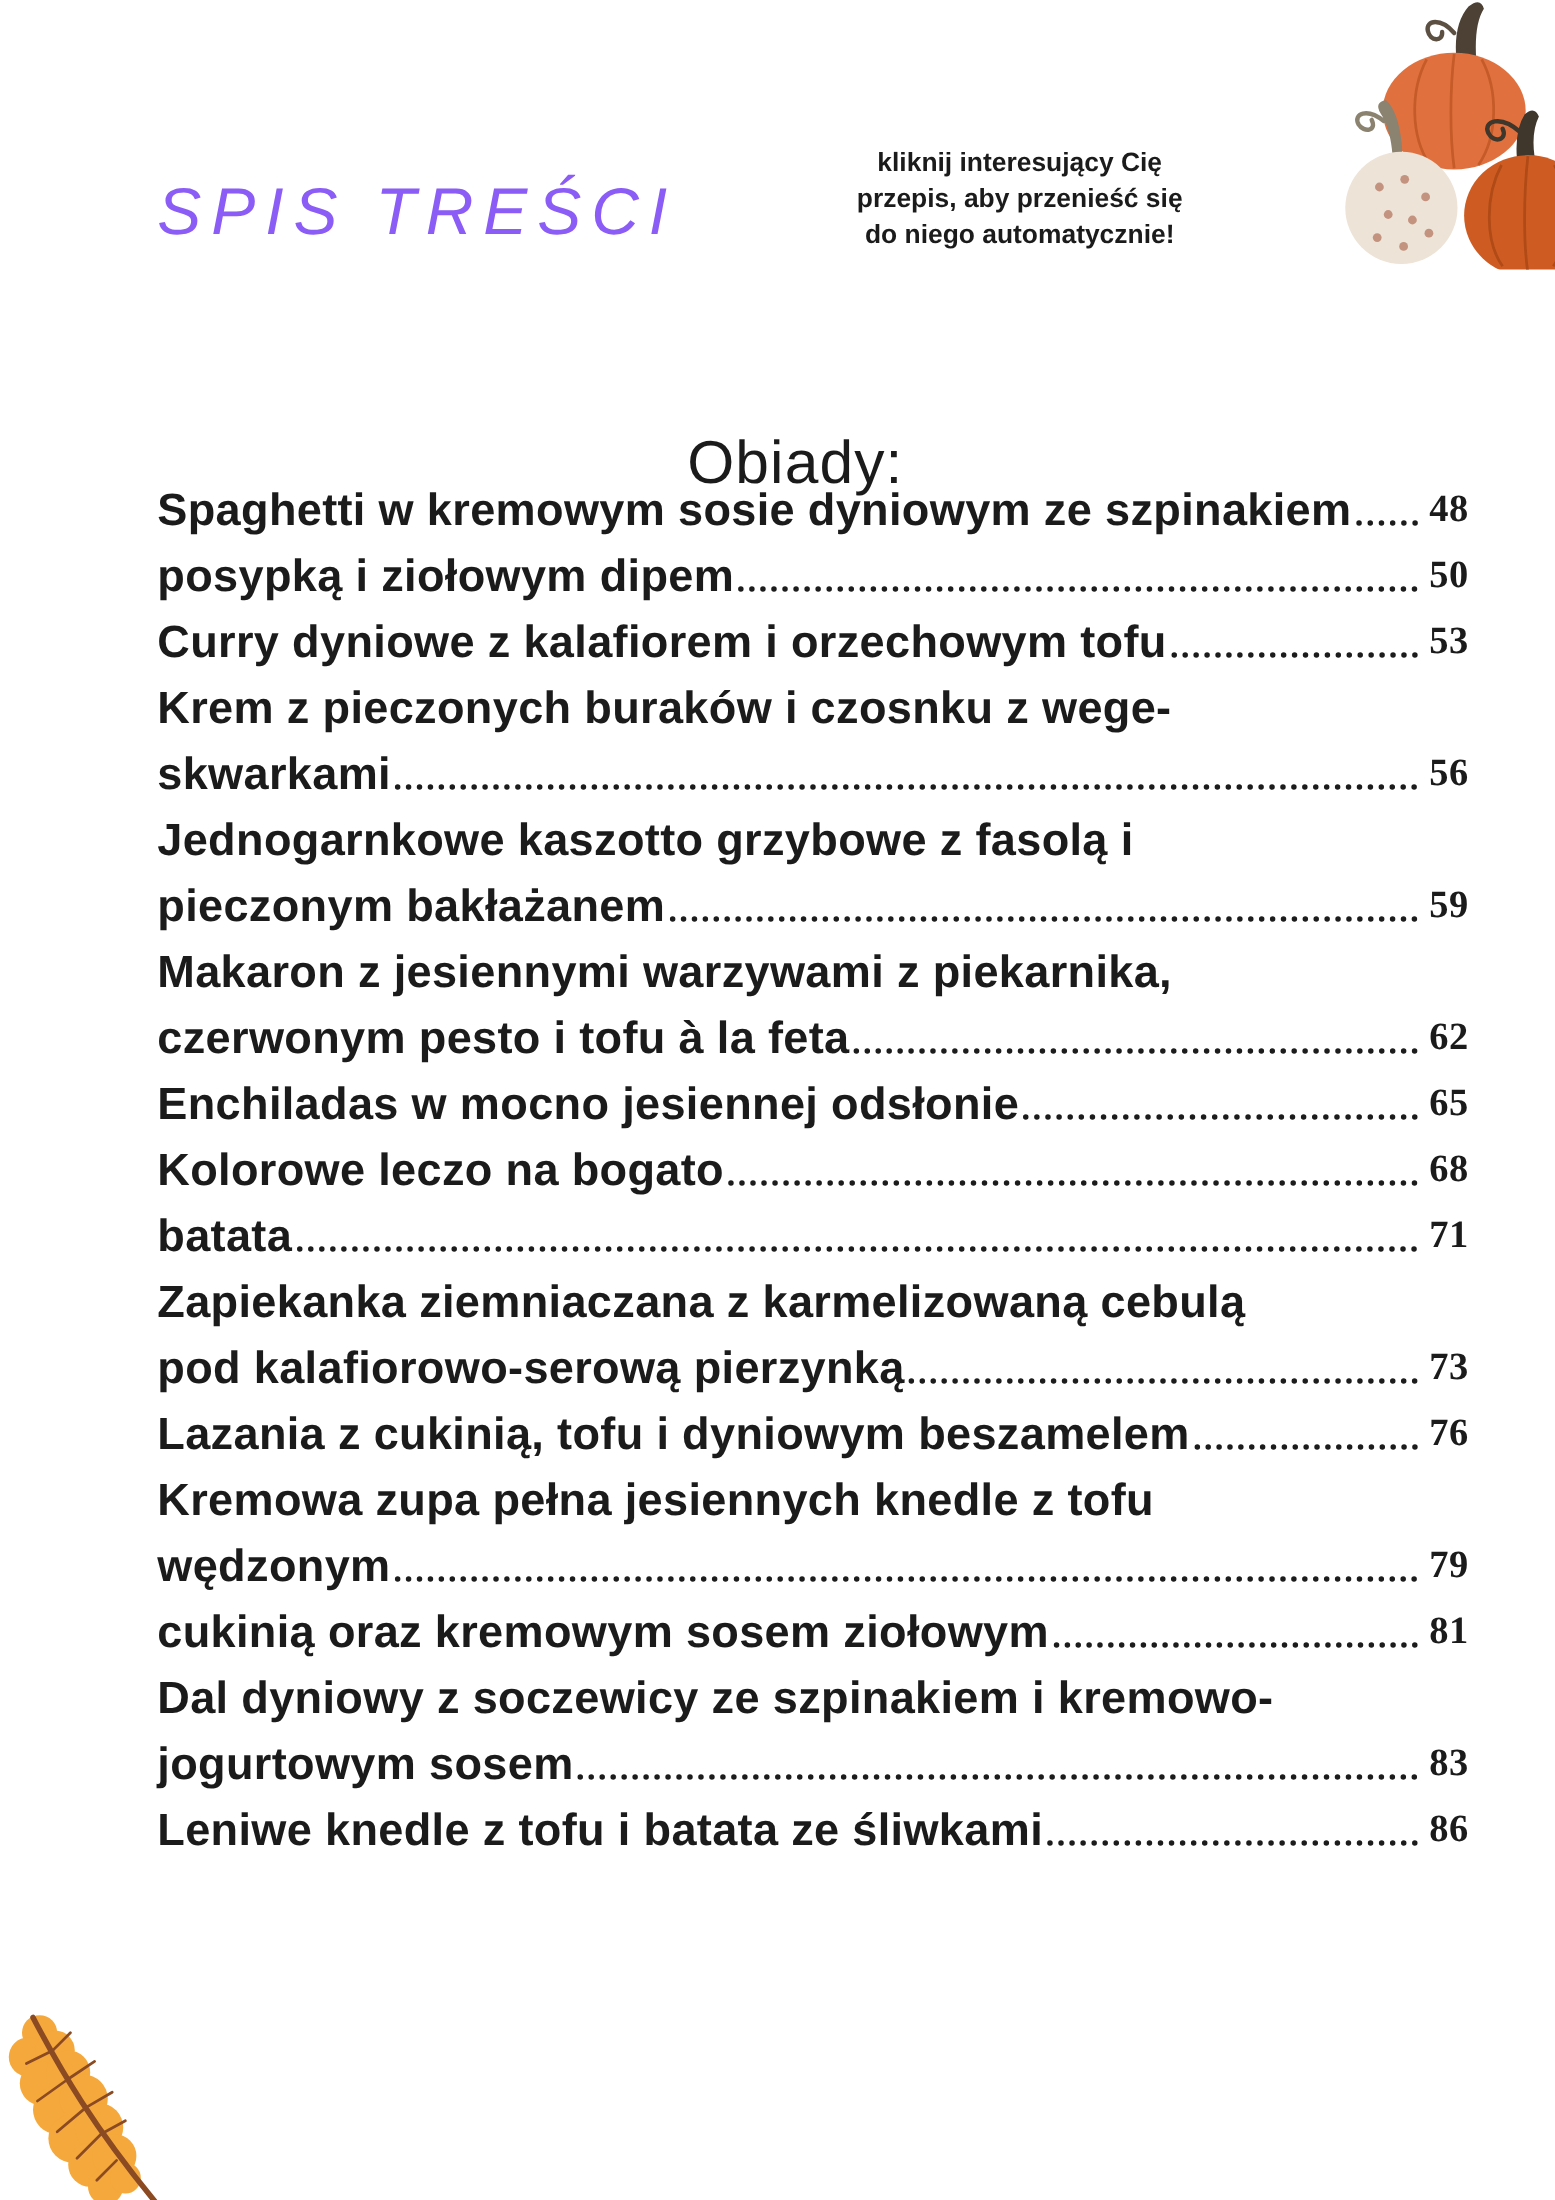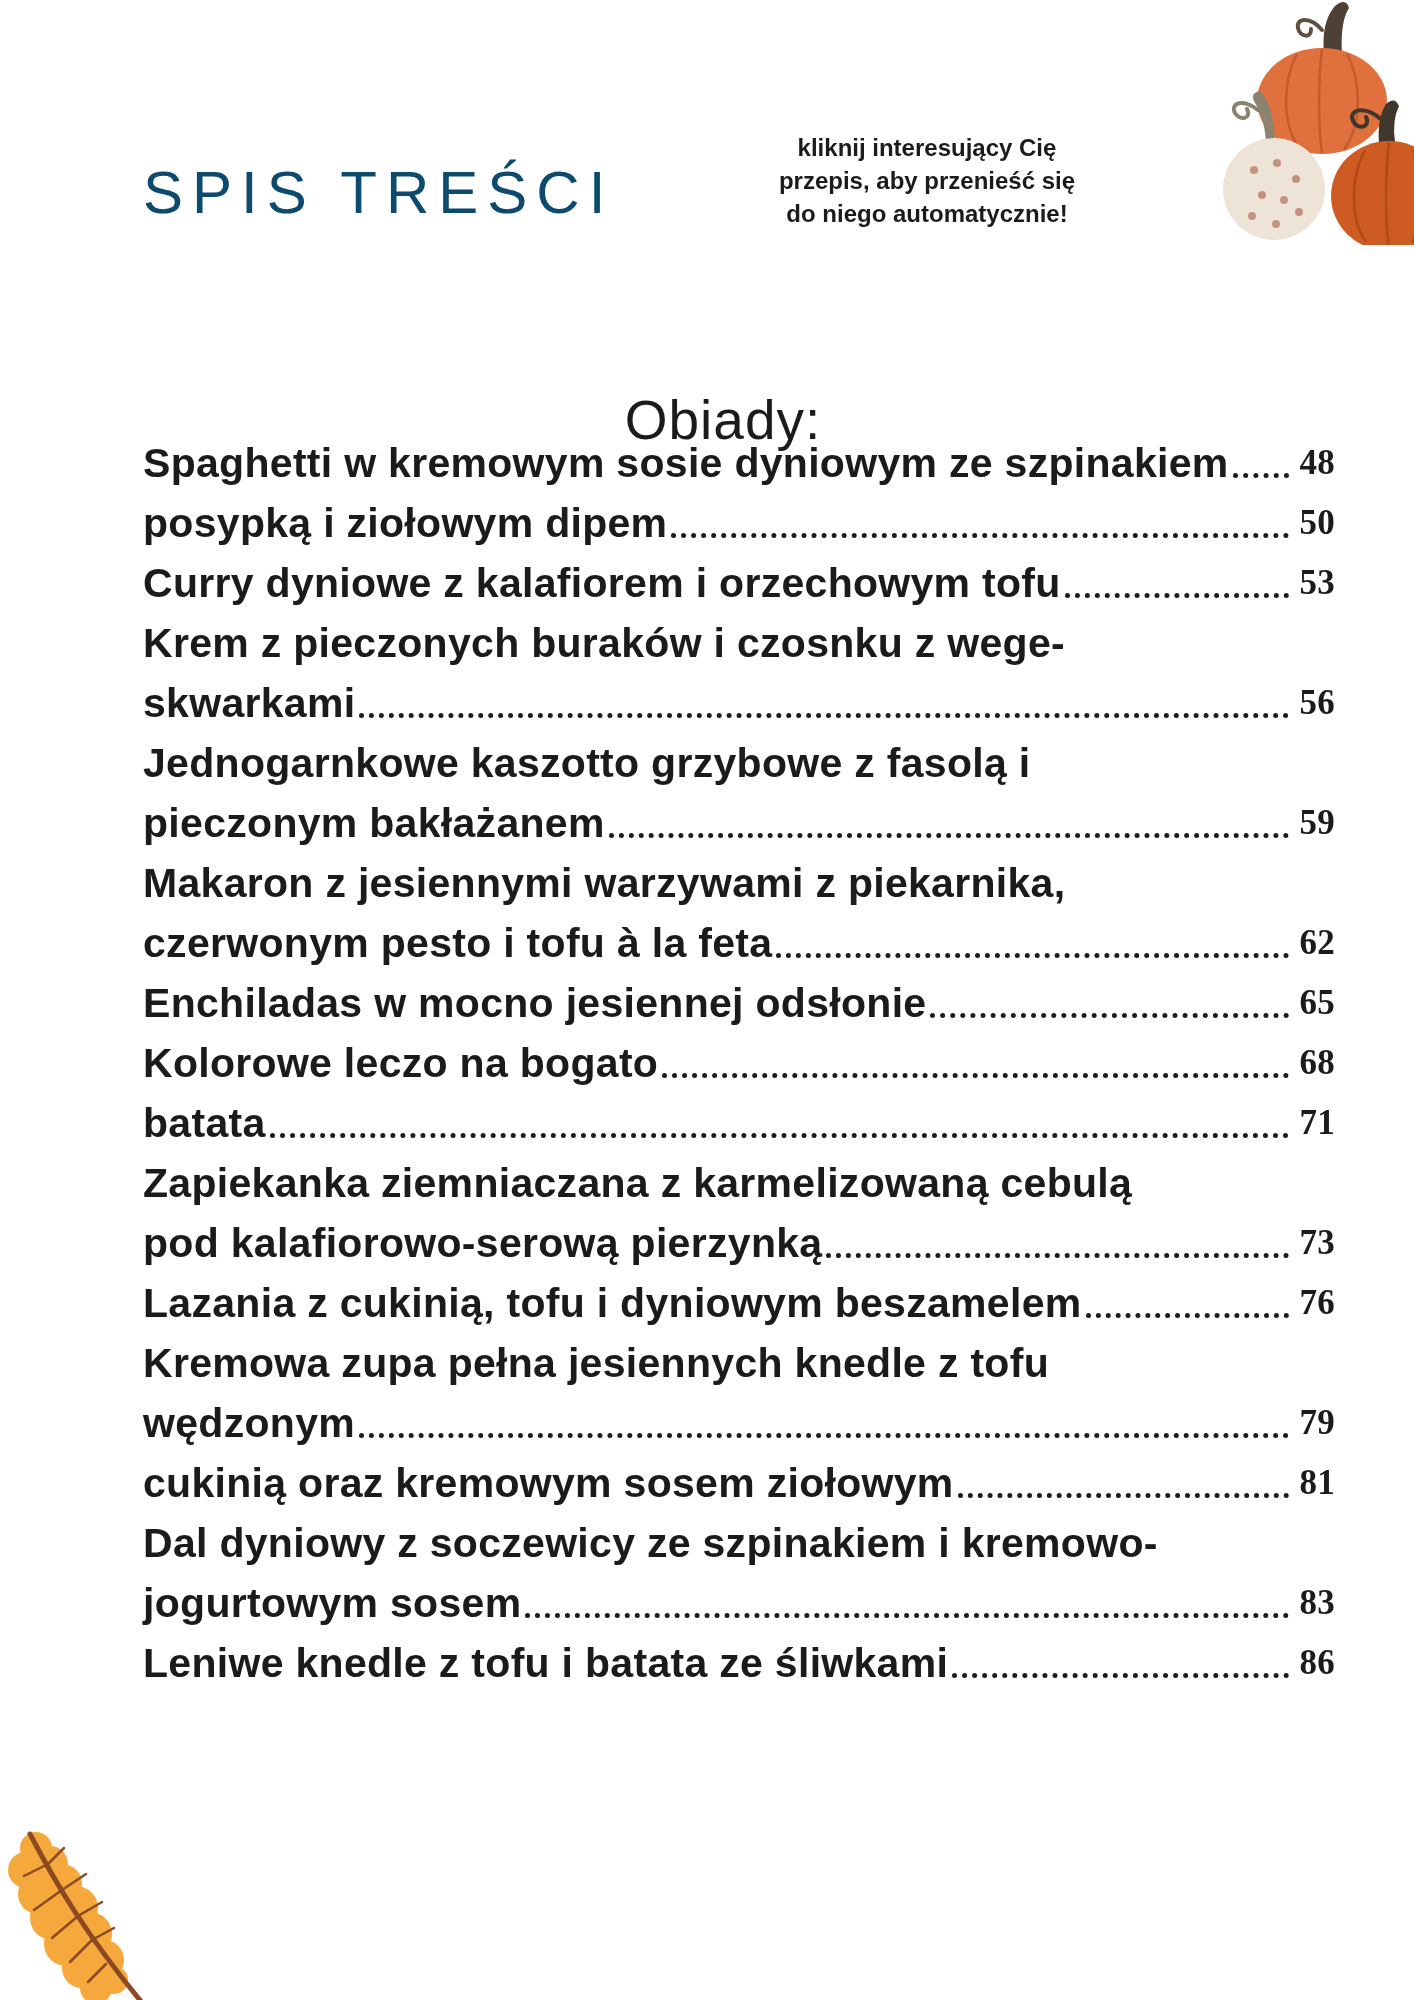--- a/index.html
+++ b/index.html
@@ -8,22 +8,23 @@
     background:#ffffff;
     color:#1c1c1c;
     font-family:"Liberation Sans", sans-serif;
     position:relative;
     overflow:hidden;
   }
 
   .page-title {
     position:absolute; left:143px; top:118px;
     font-size:60px; letter-spacing:9px;
-    font-weight:400; color:#0c4a6e;
+    font-weight:400; color:#8b5cf6;
     white-space:nowrap;
+    font-style:italic;
   }
 
   .subtitle {
     position:absolute; left:752px; top:106px; width:350px;
     text-align:center; font-weight:700;
     font-size:24px; line-height:33px; color:#1b1b1b;margin-top:25px;
   }
 
   .pumpkins { position:absolute; right:0; top:0; width:200px; height:245px; }
   .leaf     { position:absolute; left:0; top:1822px; width:165px; height:200px; }

